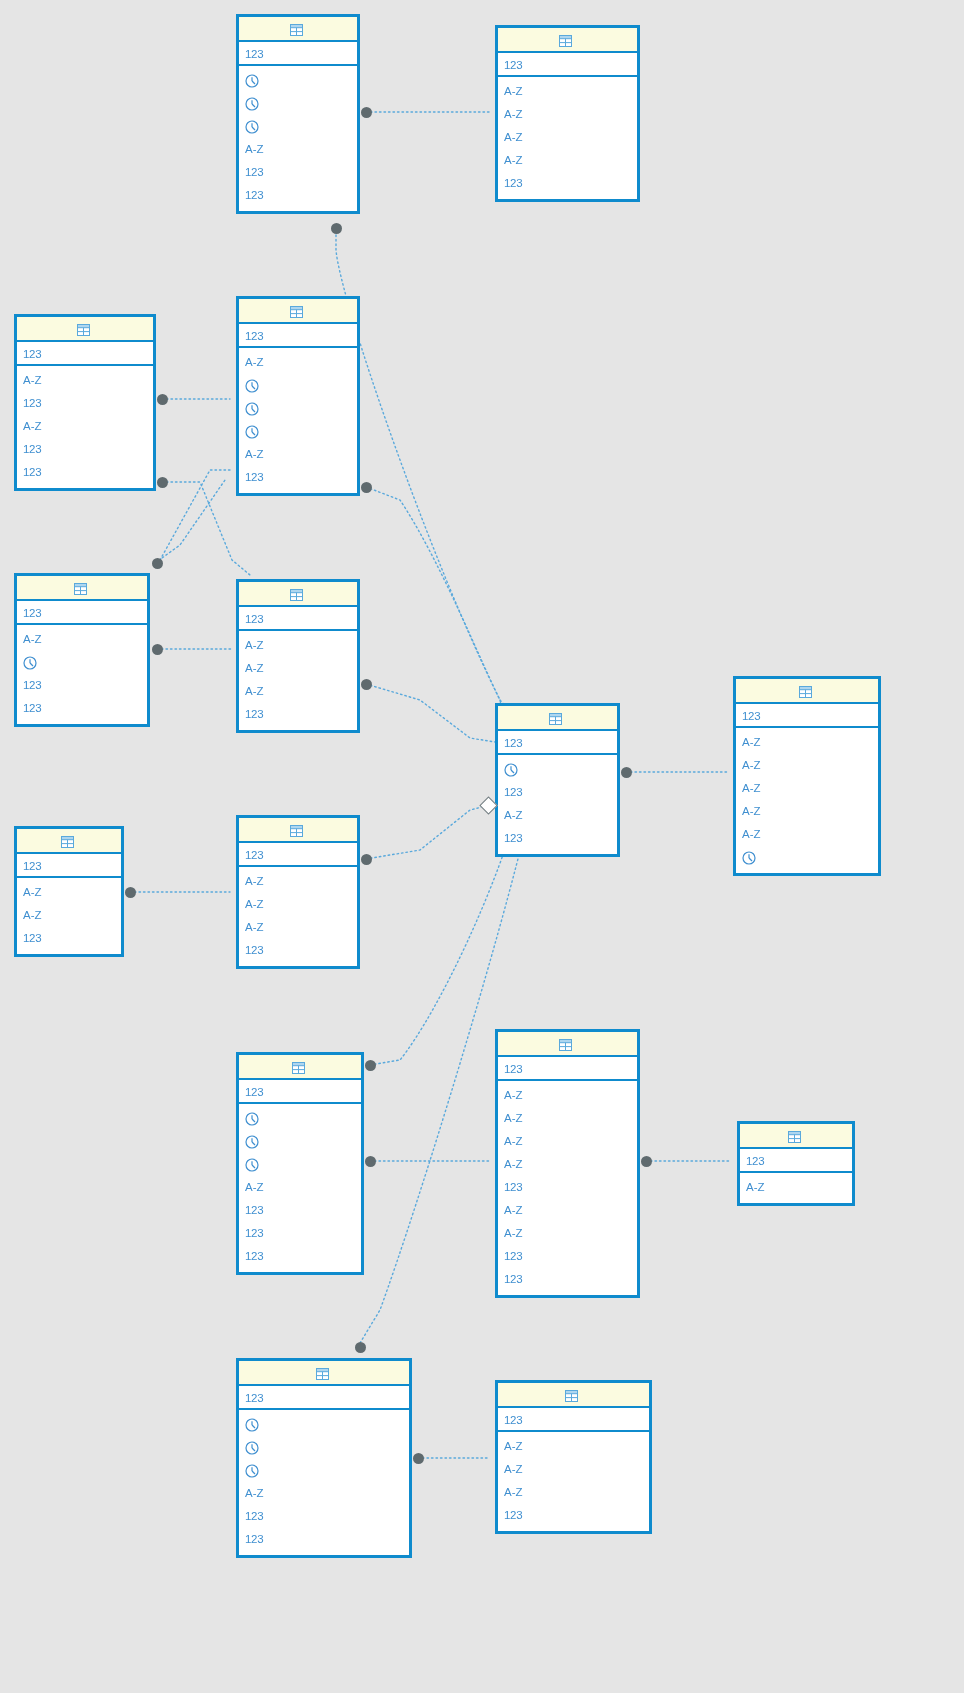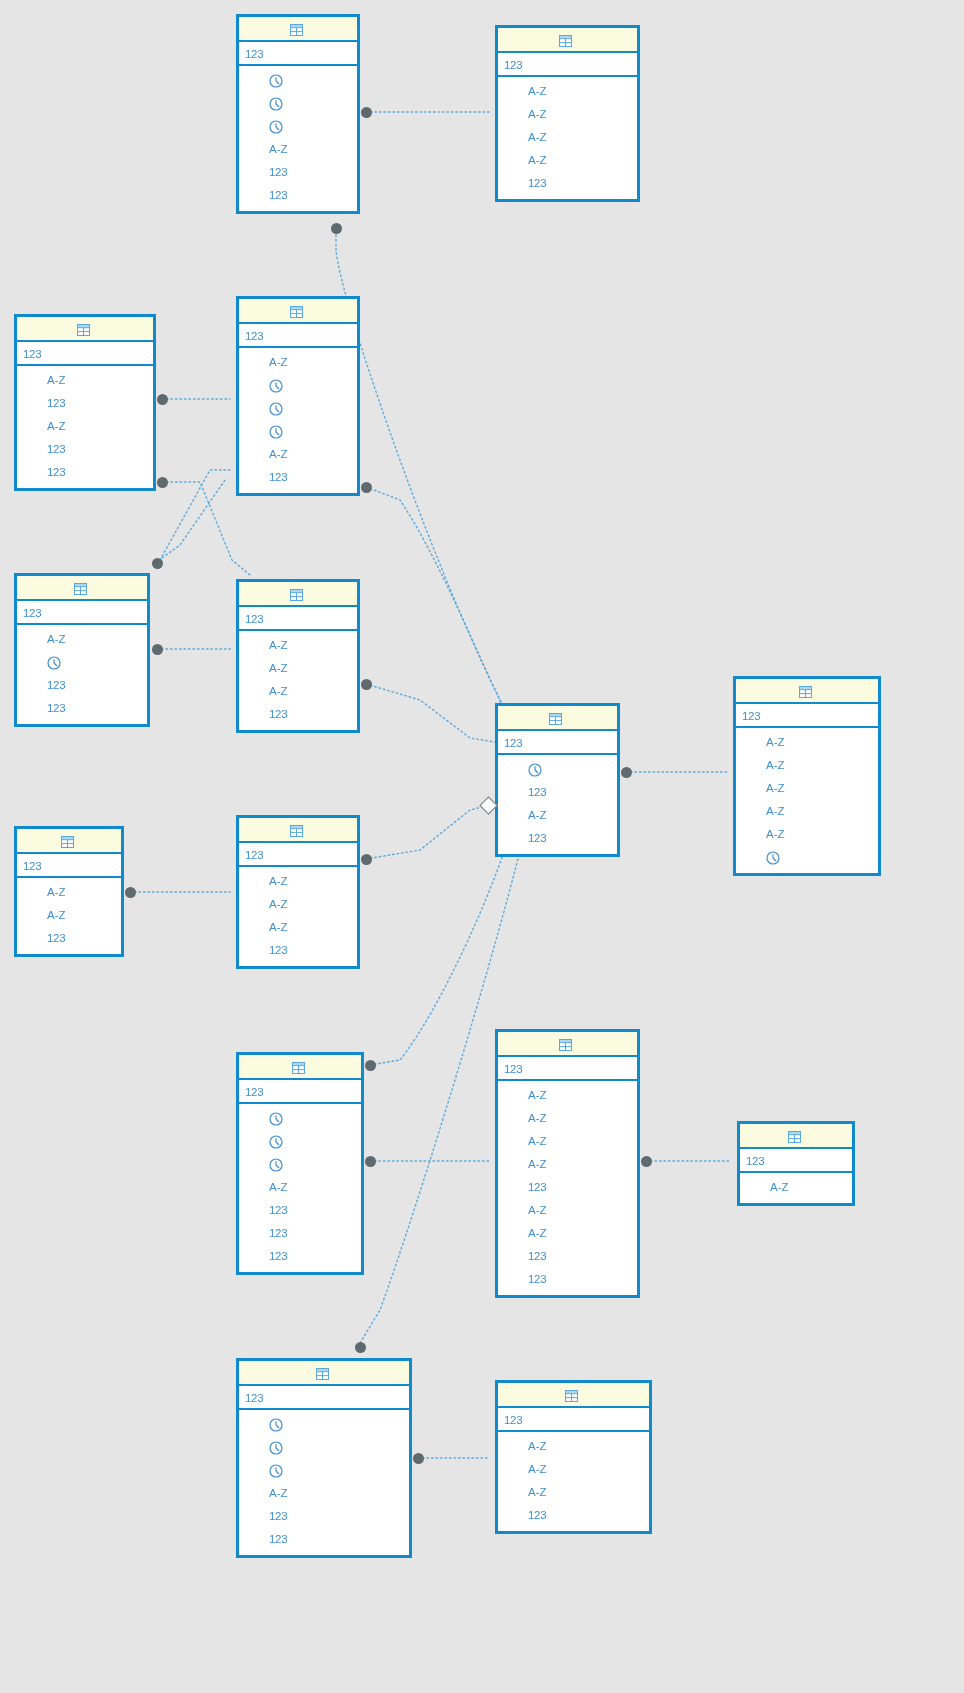--- a/index.html
+++ b/index.html
@@ -52,21 +52,20 @@
     line-height: 24px;
     font-size: 14px;
     font-weight: bold;
     color: #111111;
     padding-left: 6px;
     white-space: nowrap;
     box-sizing: border-box;
   }
   .field-list {
     padding: 3px 0 4px 0;
-    margin-left: 24px;
   }
   .field {
     height: 23px;
     line-height: 23px;
     font-size: 14px;
     color: #1a1a1a;
     padding-left: 6px;
     white-space: nowrap;
   }
   .dtype {

